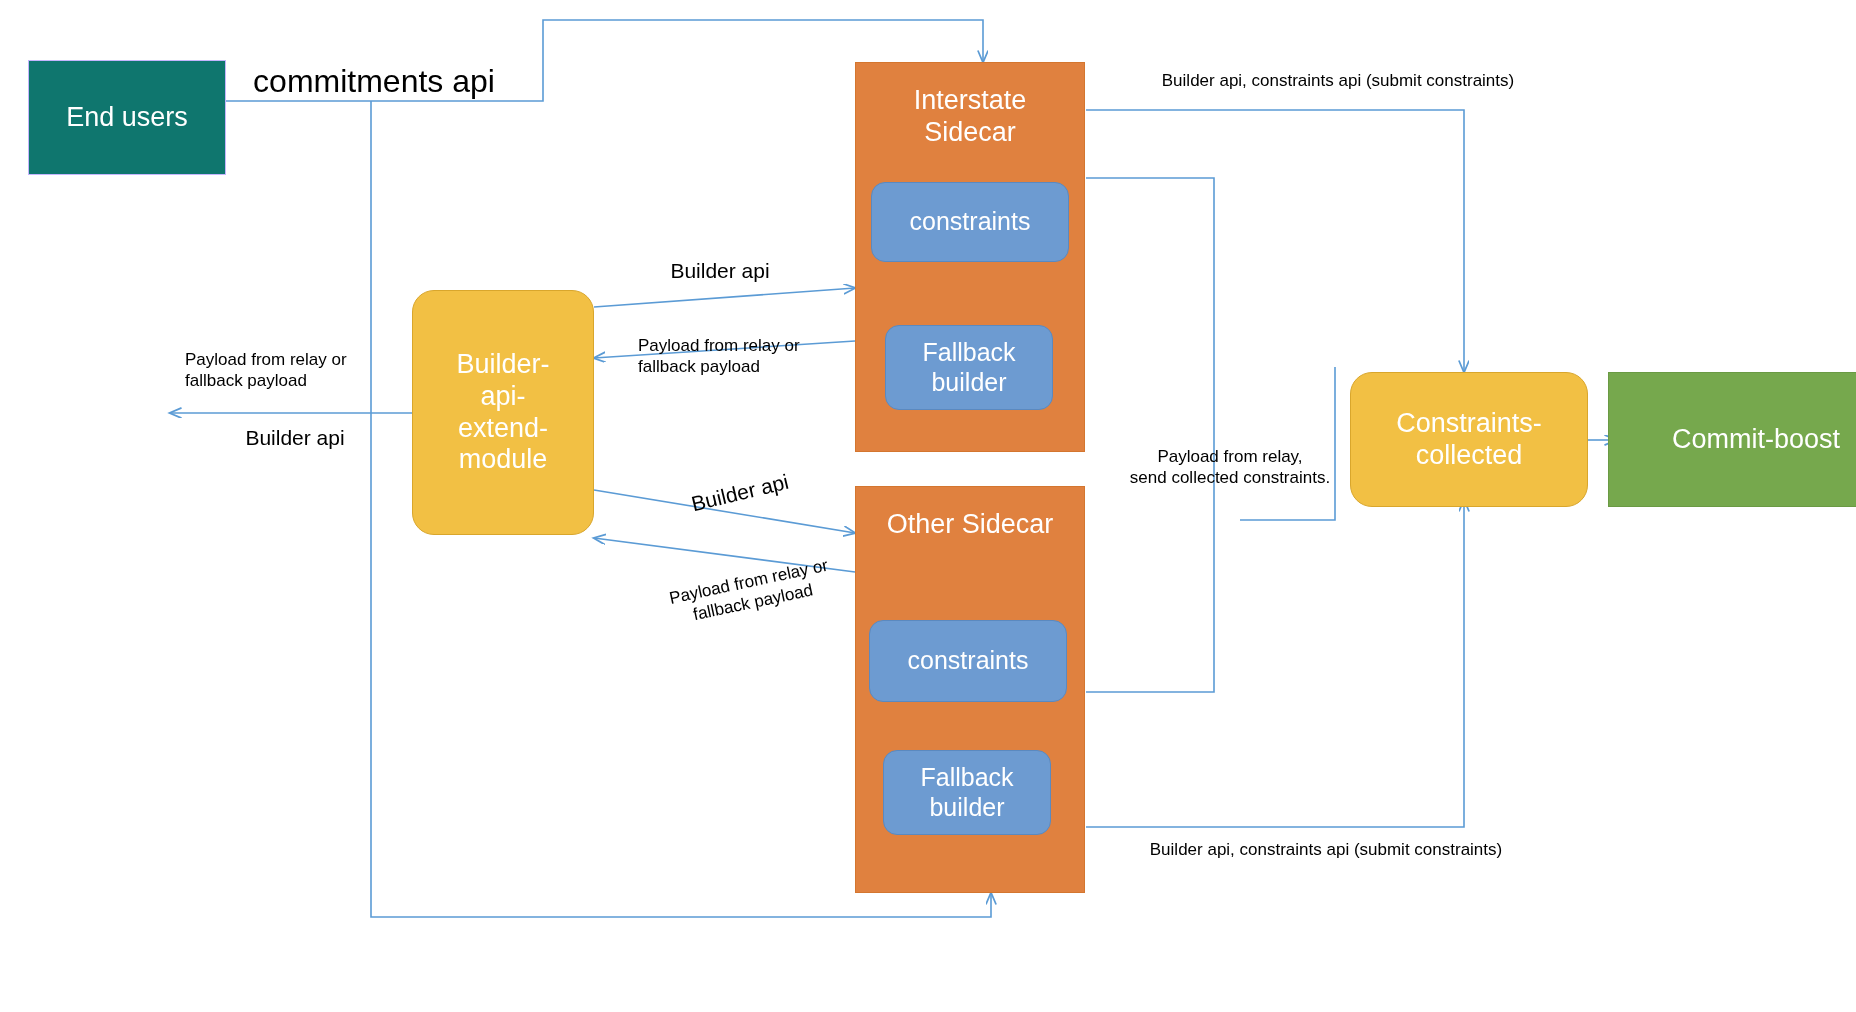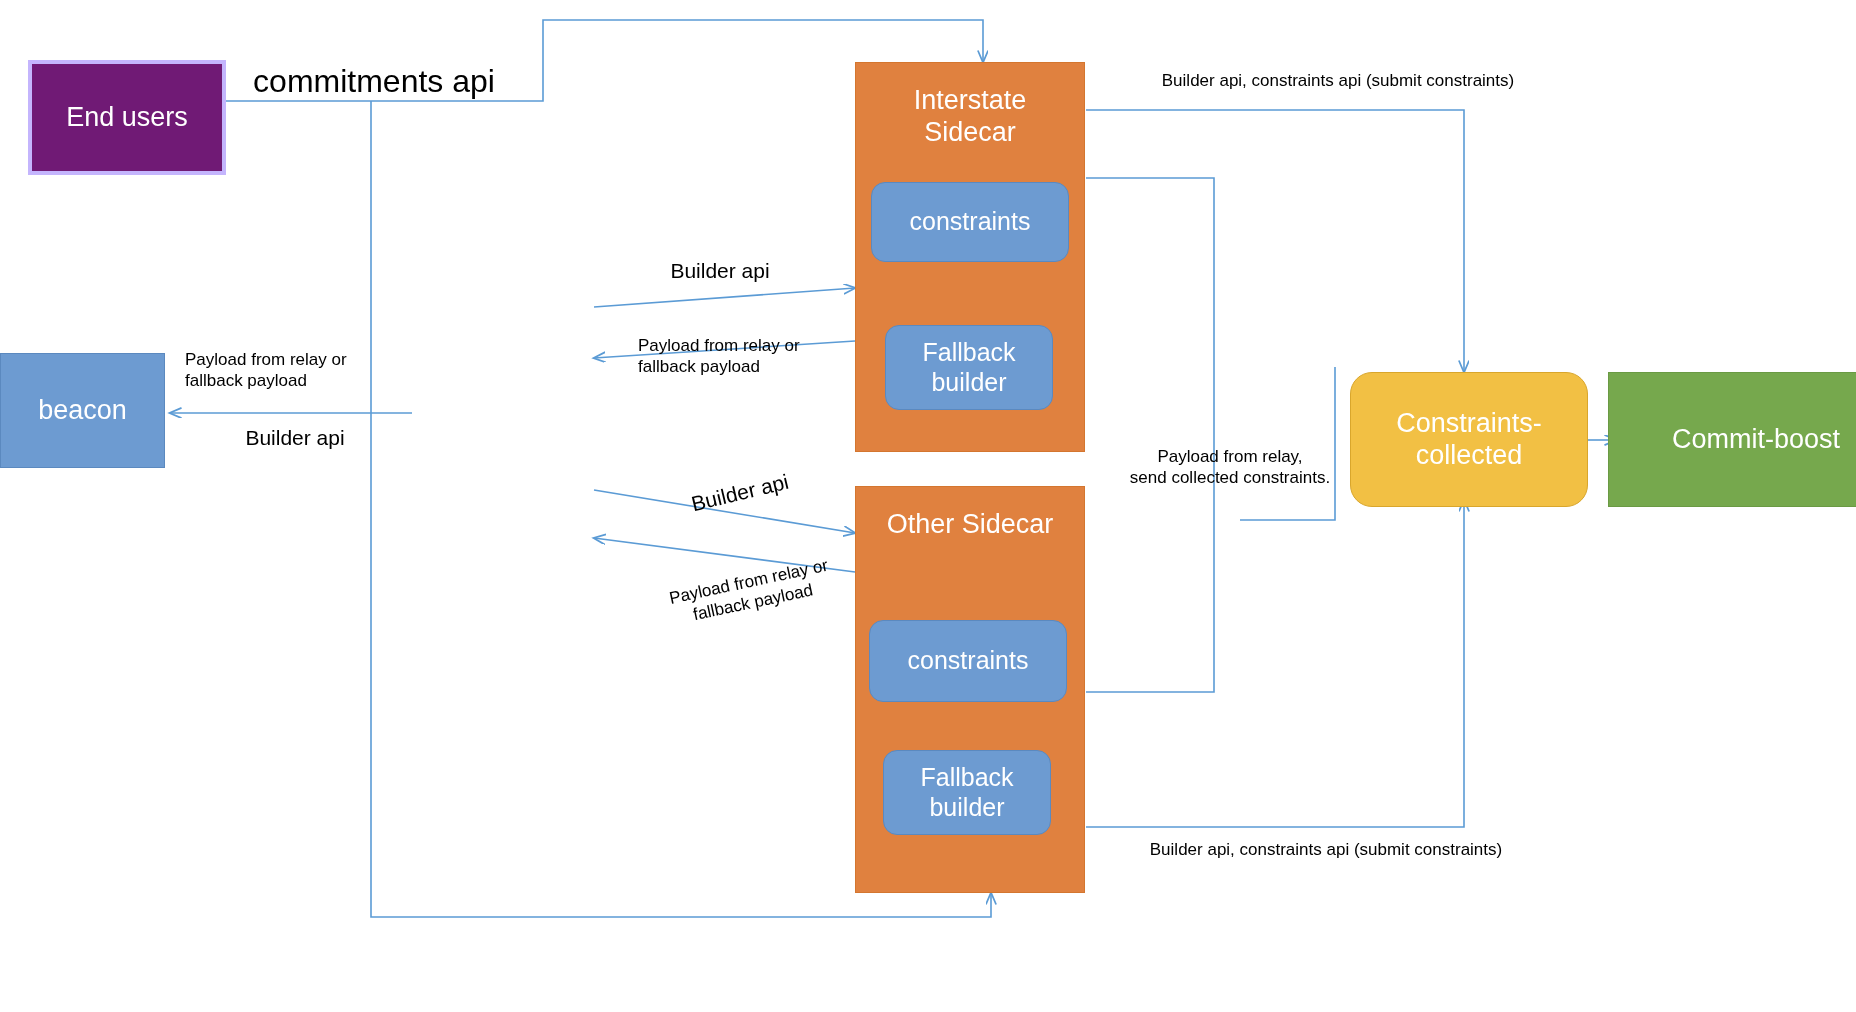--- a/index.html
+++ b/index.html
@@ -31,22 +31,22 @@
     box-sizing: border-box;
     display: flex;
     align-items: center;
     justify-content: center;
     text-align: center;
     color: #ffffff;
     line-height: 1.18;
     white-space: pre-line;
   }
   .rect-blue {
-    background: #701a75;
-    border: 4px solid #c4b5fd;
+    background: #0f766e;
+    border: 1px solid #c4b5fd;
   }
   .rect-lightblue {
     background: #6d9bd1;
     border: 1px solid #5b89bf;
   }
   .rect-orange {
     background: #e0813f;
     border: 1px solid #d4762f;
   }
   .rect-green {
@@ -120,22 +120,25 @@
 
       <path d="M985,262 L985,328" stroke="#9bb7cf" marker-end="url(#ah)"></path>
 
       <path d="M983,702 L983,762" stroke="#9bb7cf" marker-end="url(#ah)"></path>
 
     </g>
   </svg>
 
   <div class="node rect-blue" style="left:28px; top:60px; width:198px; height:115px; font-size:27px;">End users</div>
 
-  <div class="node rect-lightblue" style="left:0px; top:353px; width:165px; height:115px; font-size:27px;">beacon</div>
 
+  <div class="node round-yellow" style="left:412px; top:290px; width:182px; height:245px; font-size:27px;">Builder-
+api-
+extend-
+module</div>
 
   <div class="node rect-orange sidecar" style="left:855px; top:62px; width:230px; height:390px; font-size:27px;">Interstate
 Sidecar</div>
   <div class="node round-blue" style="left:871px; top:182px; width:198px; height:80px; font-size:25px;">constraints</div>
   <div class="node round-blue" style="left:885px; top:325px; width:168px; height:85px; font-size:25px;">Fallback
 builder</div>
 
   <div class="node rect-orange sidecar" style="left:855px; top:486px; width:230px; height:407px; font-size:27px;">Other Sidecar</div>
   <div class="node round-blue" style="left:869px; top:620px; width:198px; height:82px; font-size:25px;">constraints</div>
   <div class="node round-blue" style="left:883px; top:750px; width:168px; height:85px; font-size:25px;">Fallback

